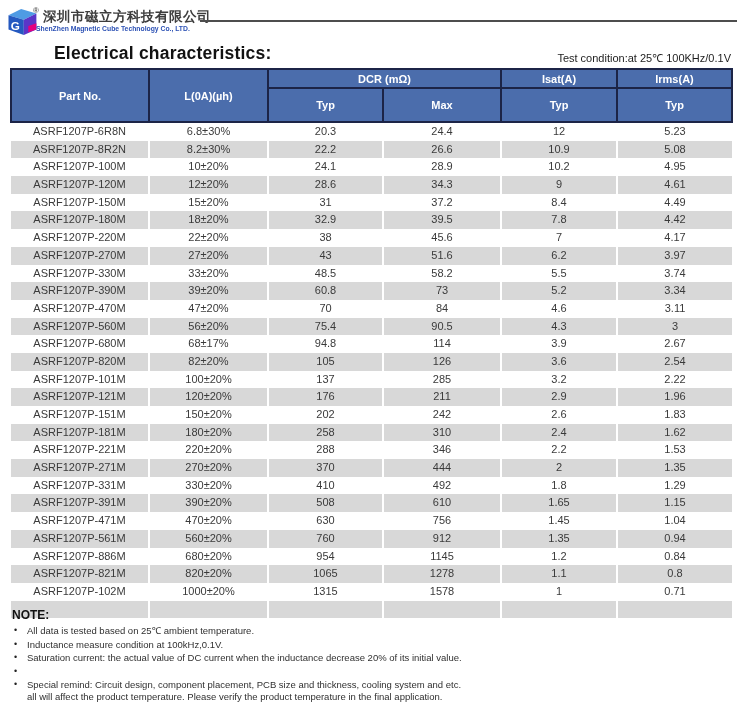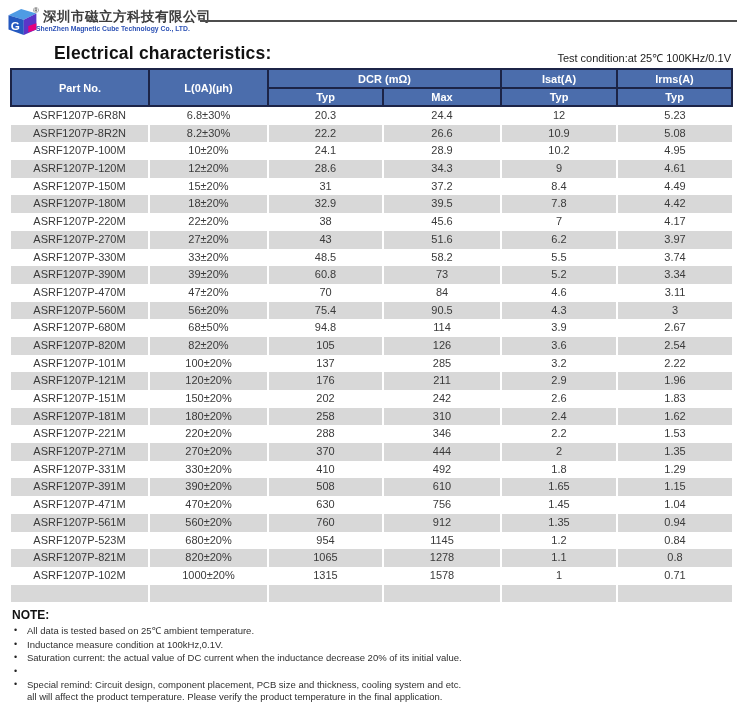--- a/index.html
+++ b/index.html
@@ -40,21 +40,21 @@
   
   table.spec {
     position: absolute; left: 10px; top: 68px;
     width: 721px; border-collapse: collapse; table-layout: fixed;
   }
   table.spec th {
     background: #4b6dac; color: #ffffff; font-weight: bold; font-size: 11px;
     border: 2px solid #1c2447; padding: 0; text-align: center; vertical-align: middle;
   }
   tr.hdr-top th { height: 19px; }
-  tr.hdr-sub th { height: 18px; }
+  tr.hdr-sub th { height: 34px; }
   table.spec td {
     height: 17.68px; padding: 0; font-size: 11px; color: #3a3a3a;
     text-align: center; vertical-align: middle; line-height: 17.68px;
     overflow: hidden; white-space: nowrap;
   }
   table.spec tbody td + td { border-left: 2px solid #ffffff; }
   table.spec tbody tr:nth-child(even) td { background: #d8d8d8; }
   table.spec tbody tr:nth-child(odd) td { background: #ffffff; }
 
   
@@ -205,21 +205,21 @@
         <tr>
           <td>ASRF1207P-560M</td>
           <td>56±20%</td>
           <td>75.4</td>
           <td>90.5</td>
           <td>4.3</td>
           <td>3</td>
         </tr>
         <tr>
           <td>ASRF1207P-680M</td>
-          <td>68±50%</td>
+          <td>68±17%</td>
           <td>94.8</td>
           <td>114</td>
           <td>3.9</td>
           <td>2.67</td>
         </tr>
         <tr>
           <td>ASRF1207P-820M</td>
           <td>82±20%</td>
           <td>105</td>
           <td>126</td>
@@ -300,21 +300,21 @@
         </tr>
         <tr>
           <td>ASRF1207P-561M</td>
           <td>560±20%</td>
           <td>760</td>
           <td>912</td>
           <td>1.35</td>
           <td>0.94</td>
         </tr>
         <tr>
-          <td>ASRF1207P-523M</td>
+          <td>ASRF1207P-886M</td>
           <td>680±20%</td>
           <td>954</td>
           <td>1145</td>
           <td>1.2</td>
           <td>0.84</td>
         </tr>
         <tr>
           <td>ASRF1207P-821M</td>
           <td>820±20%</td>
           <td>1065</td>

